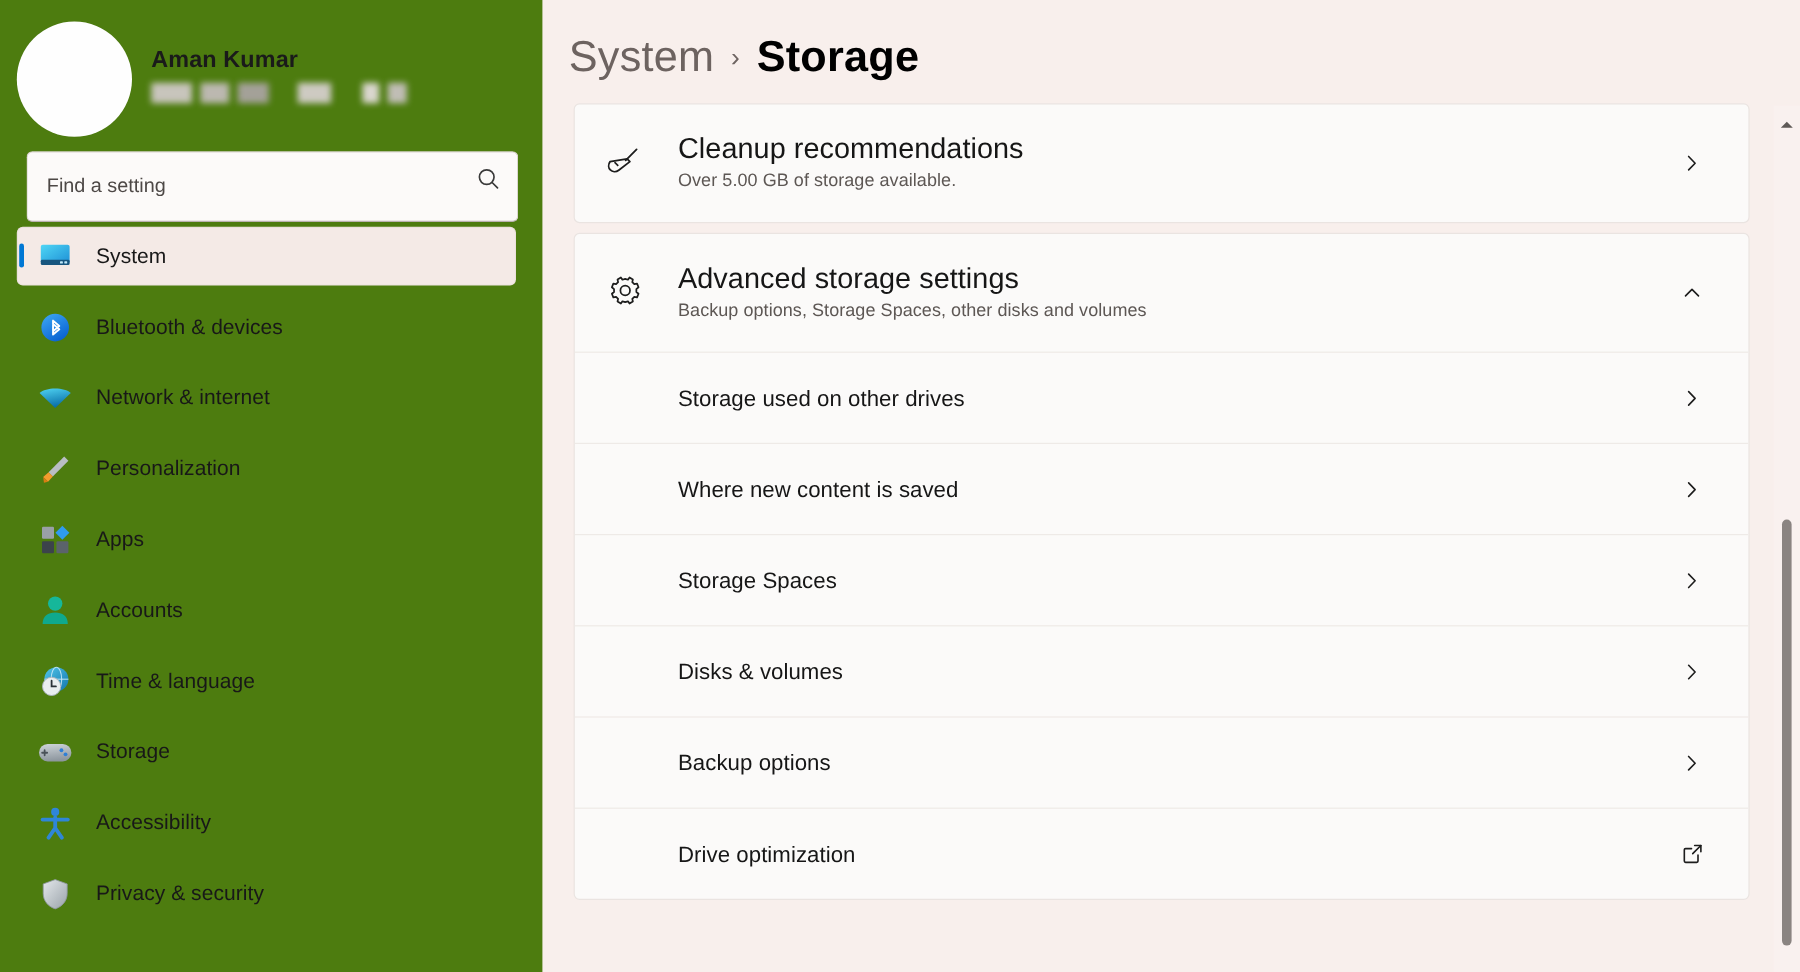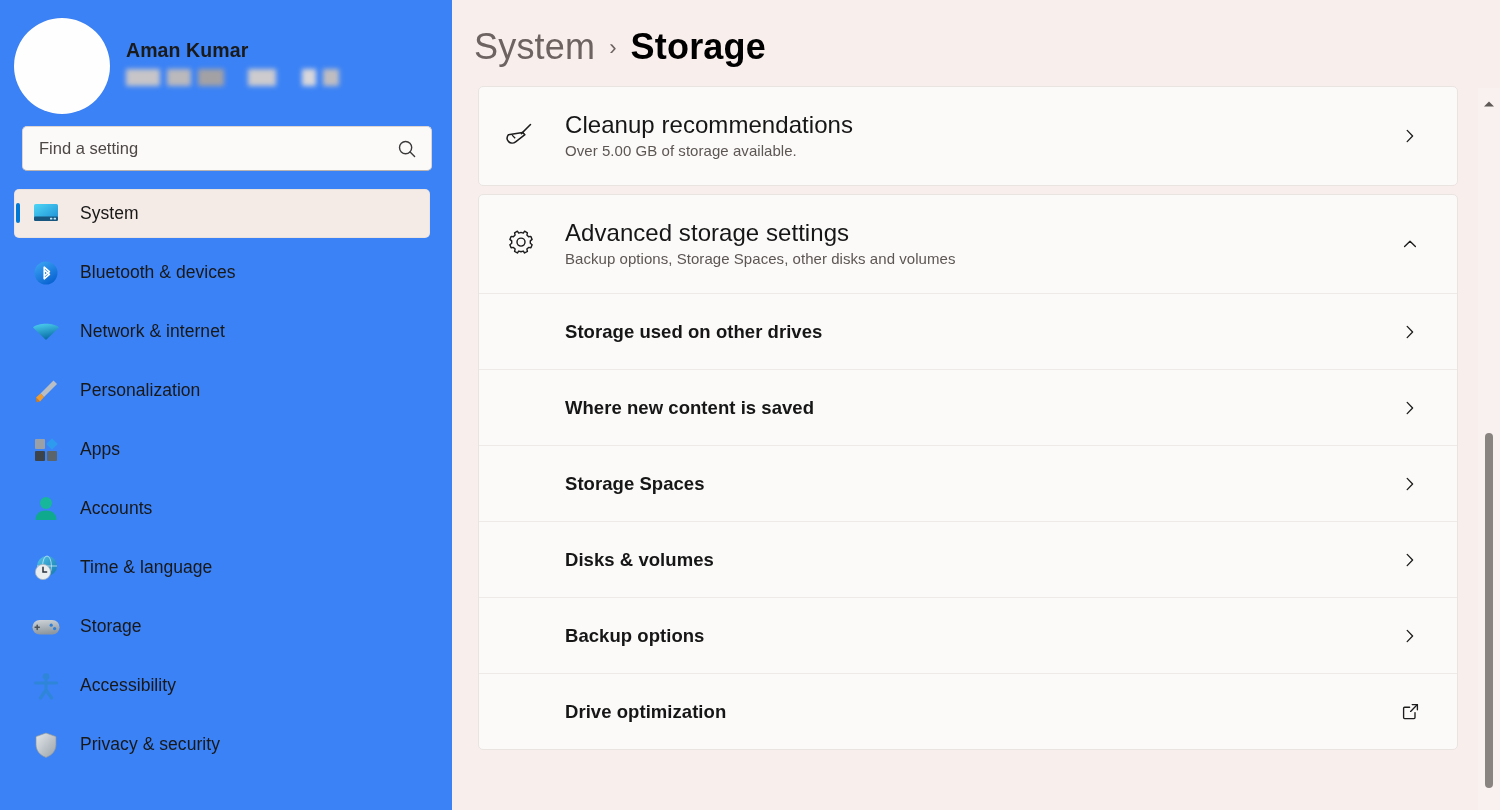--- a/index.html
+++ b/index.html
@@ -23,21 +23,21 @@
     height: 810px;
     display: flex;
     background: #f8efec;
   }
 
   
   .sidebar {
     width: 452px;
     height: 810px;
     flex: 0 0 452px;
-    background: #3b82f6;
+    background: #4d7c0f;
     position: relative;
   }
 
   .profile {
     display: flex;
     align-items: center;
     padding: 22px 0 0 14px;
     height: 110px;
   }
 
@@ -89,21 +89,21 @@
   .bk8 { width: 16px; background: #c7c1be; }
 
   .search-wrap {
     margin: 16px 0 0 22px;
     width: 410px;
     height: 45px;
     position: relative;
   }
   .search-box {
     width: 410px;
-    height: 45px;
+    height: 59px;
     border: 1px solid #dcd5d2;
     border-bottom: 1.6px solid #b9b2af;
     border-radius: 5px;
     background: #fcfaf9;
     font-family: "Liberation Sans", sans-serif;
     font-size: 16.5px;
     color: #4a4a4a;
     padding: 0 44px 0 16px;
     outline: none;
   }
@@ -257,21 +257,20 @@
     justify-content: center;
   }
 
   .subrow {
     display: flex;
     align-items: center;
     min-height: 76px;
     padding: 0 30px 0 86px;
     cursor: pointer;
     border-top: 1px solid #eeeae7;
-    font-weight: bold;
   }
   .subrow .row-title { font-size: 18.5px; }
 
   
   .scrollbar {
     position: absolute;
     right: 0;
     top: 88px;
     width: 22px;
     height: 722px;

